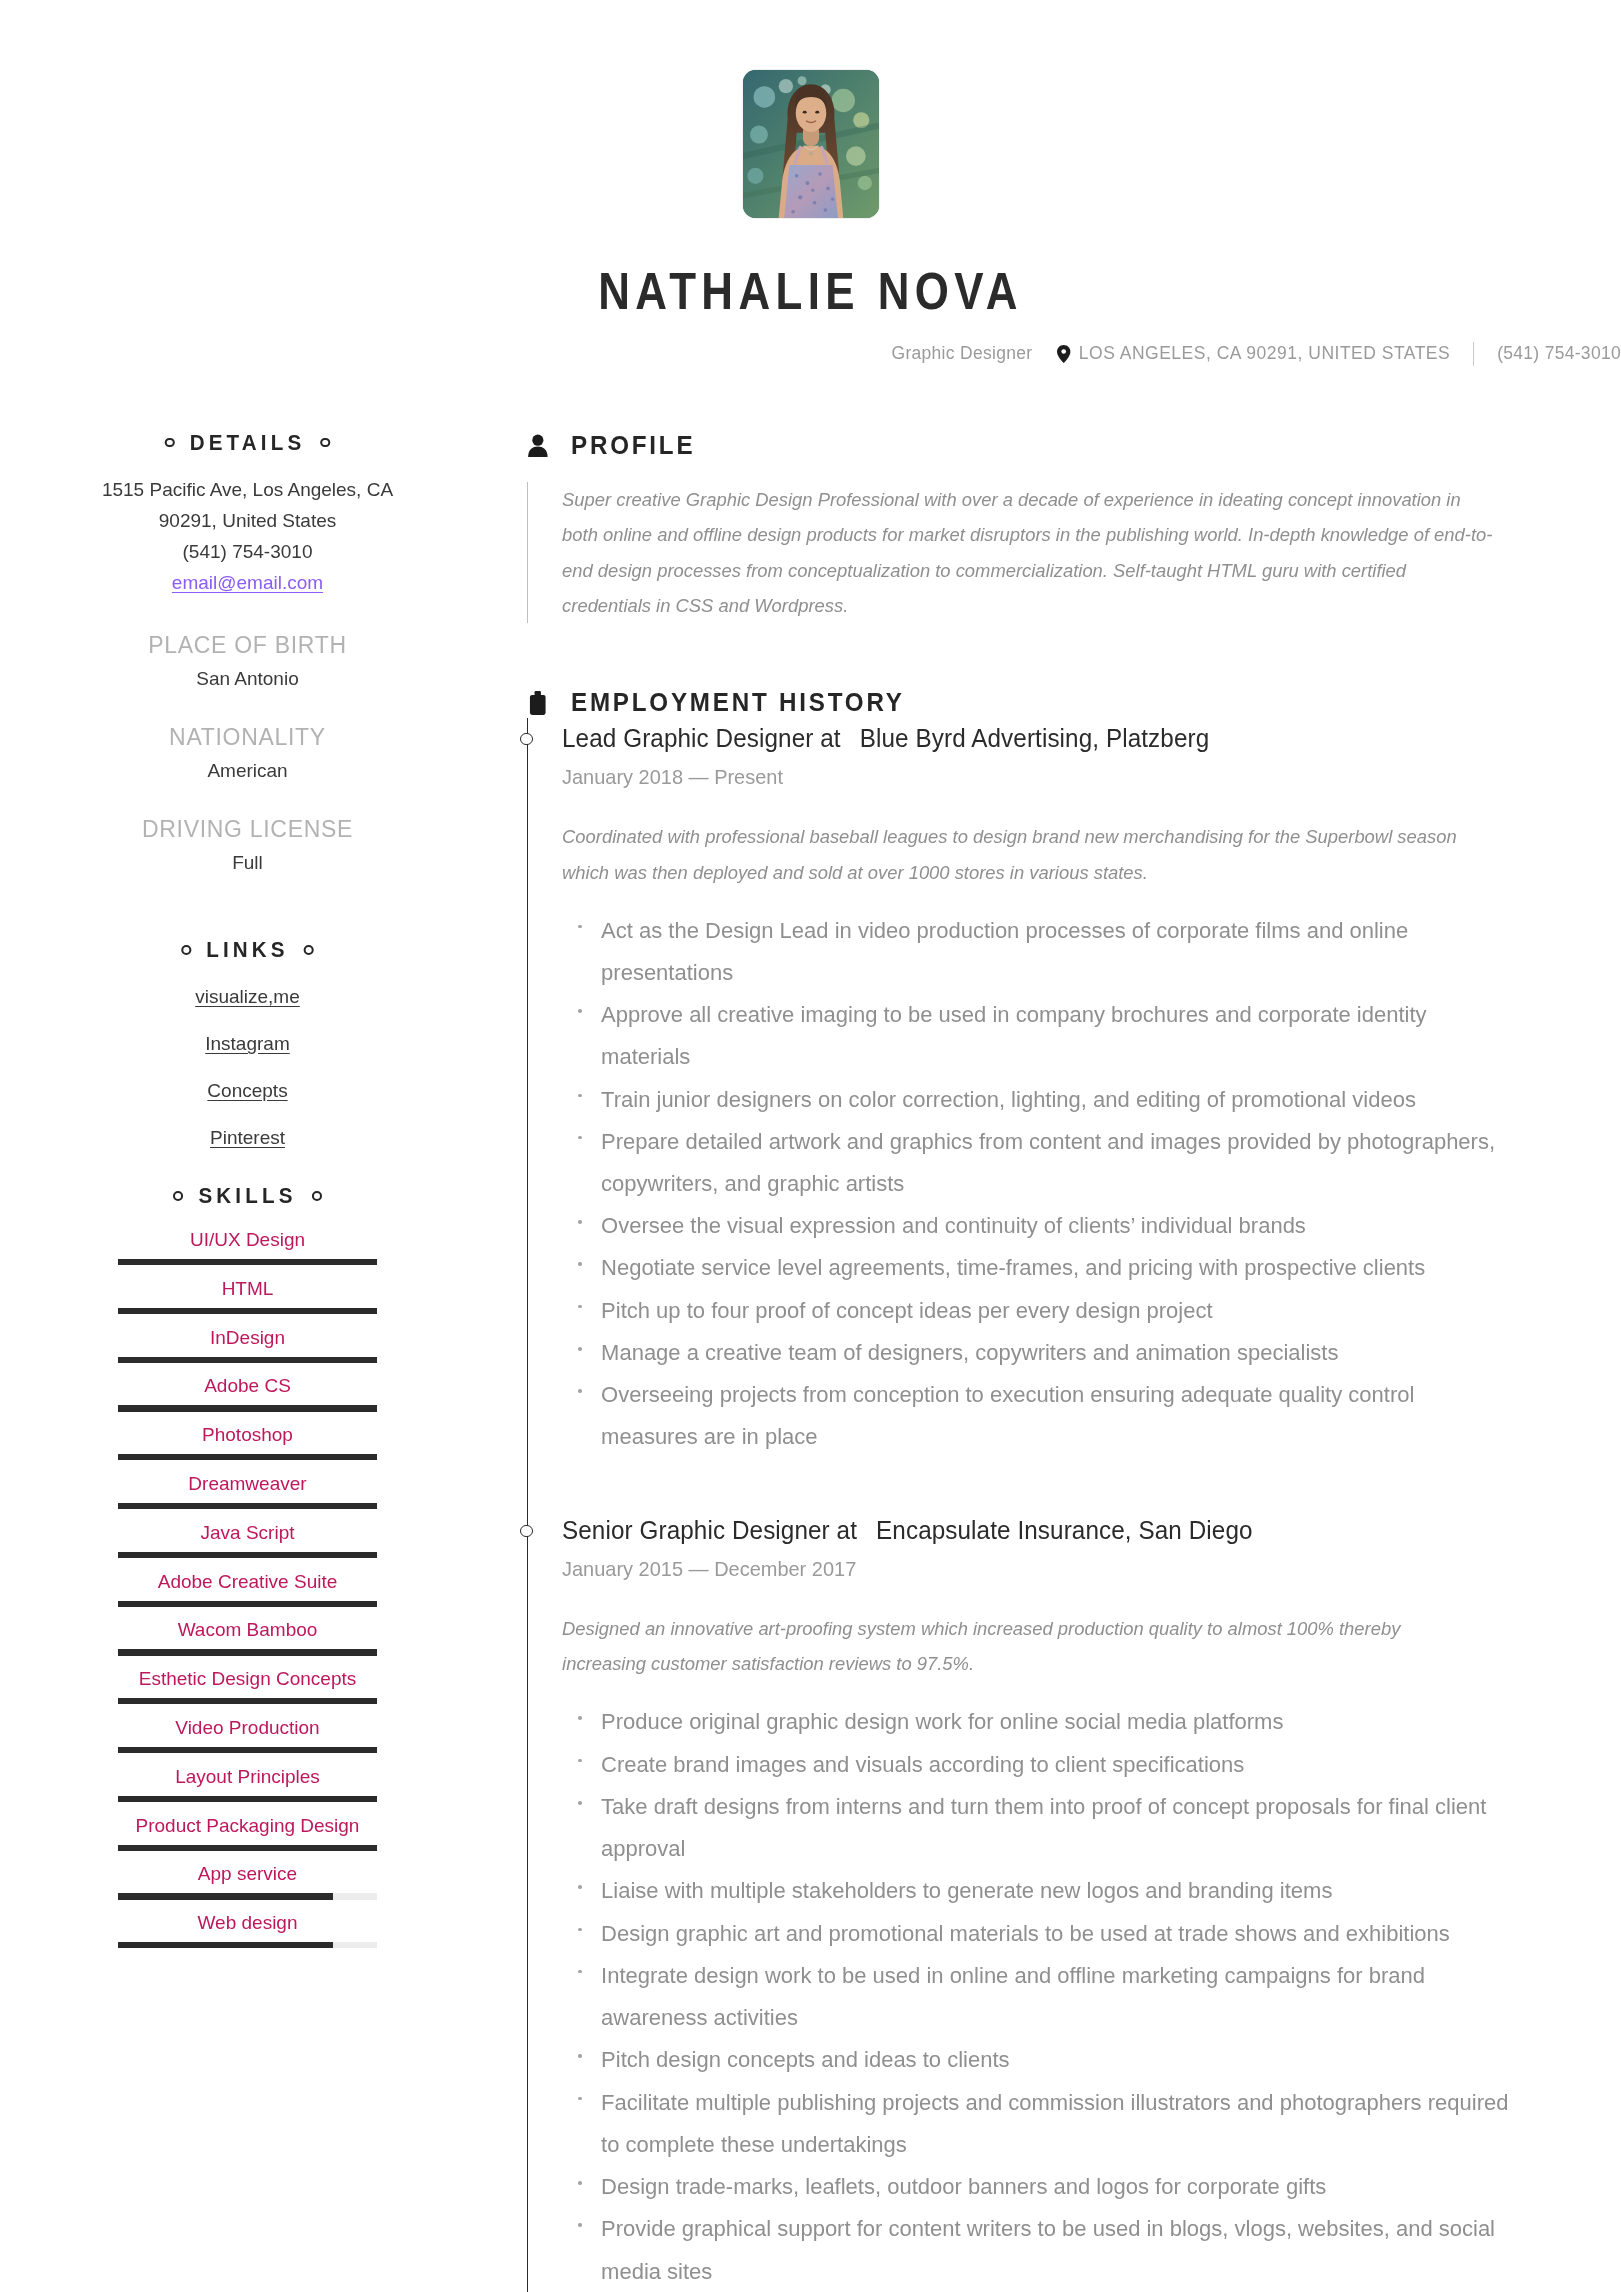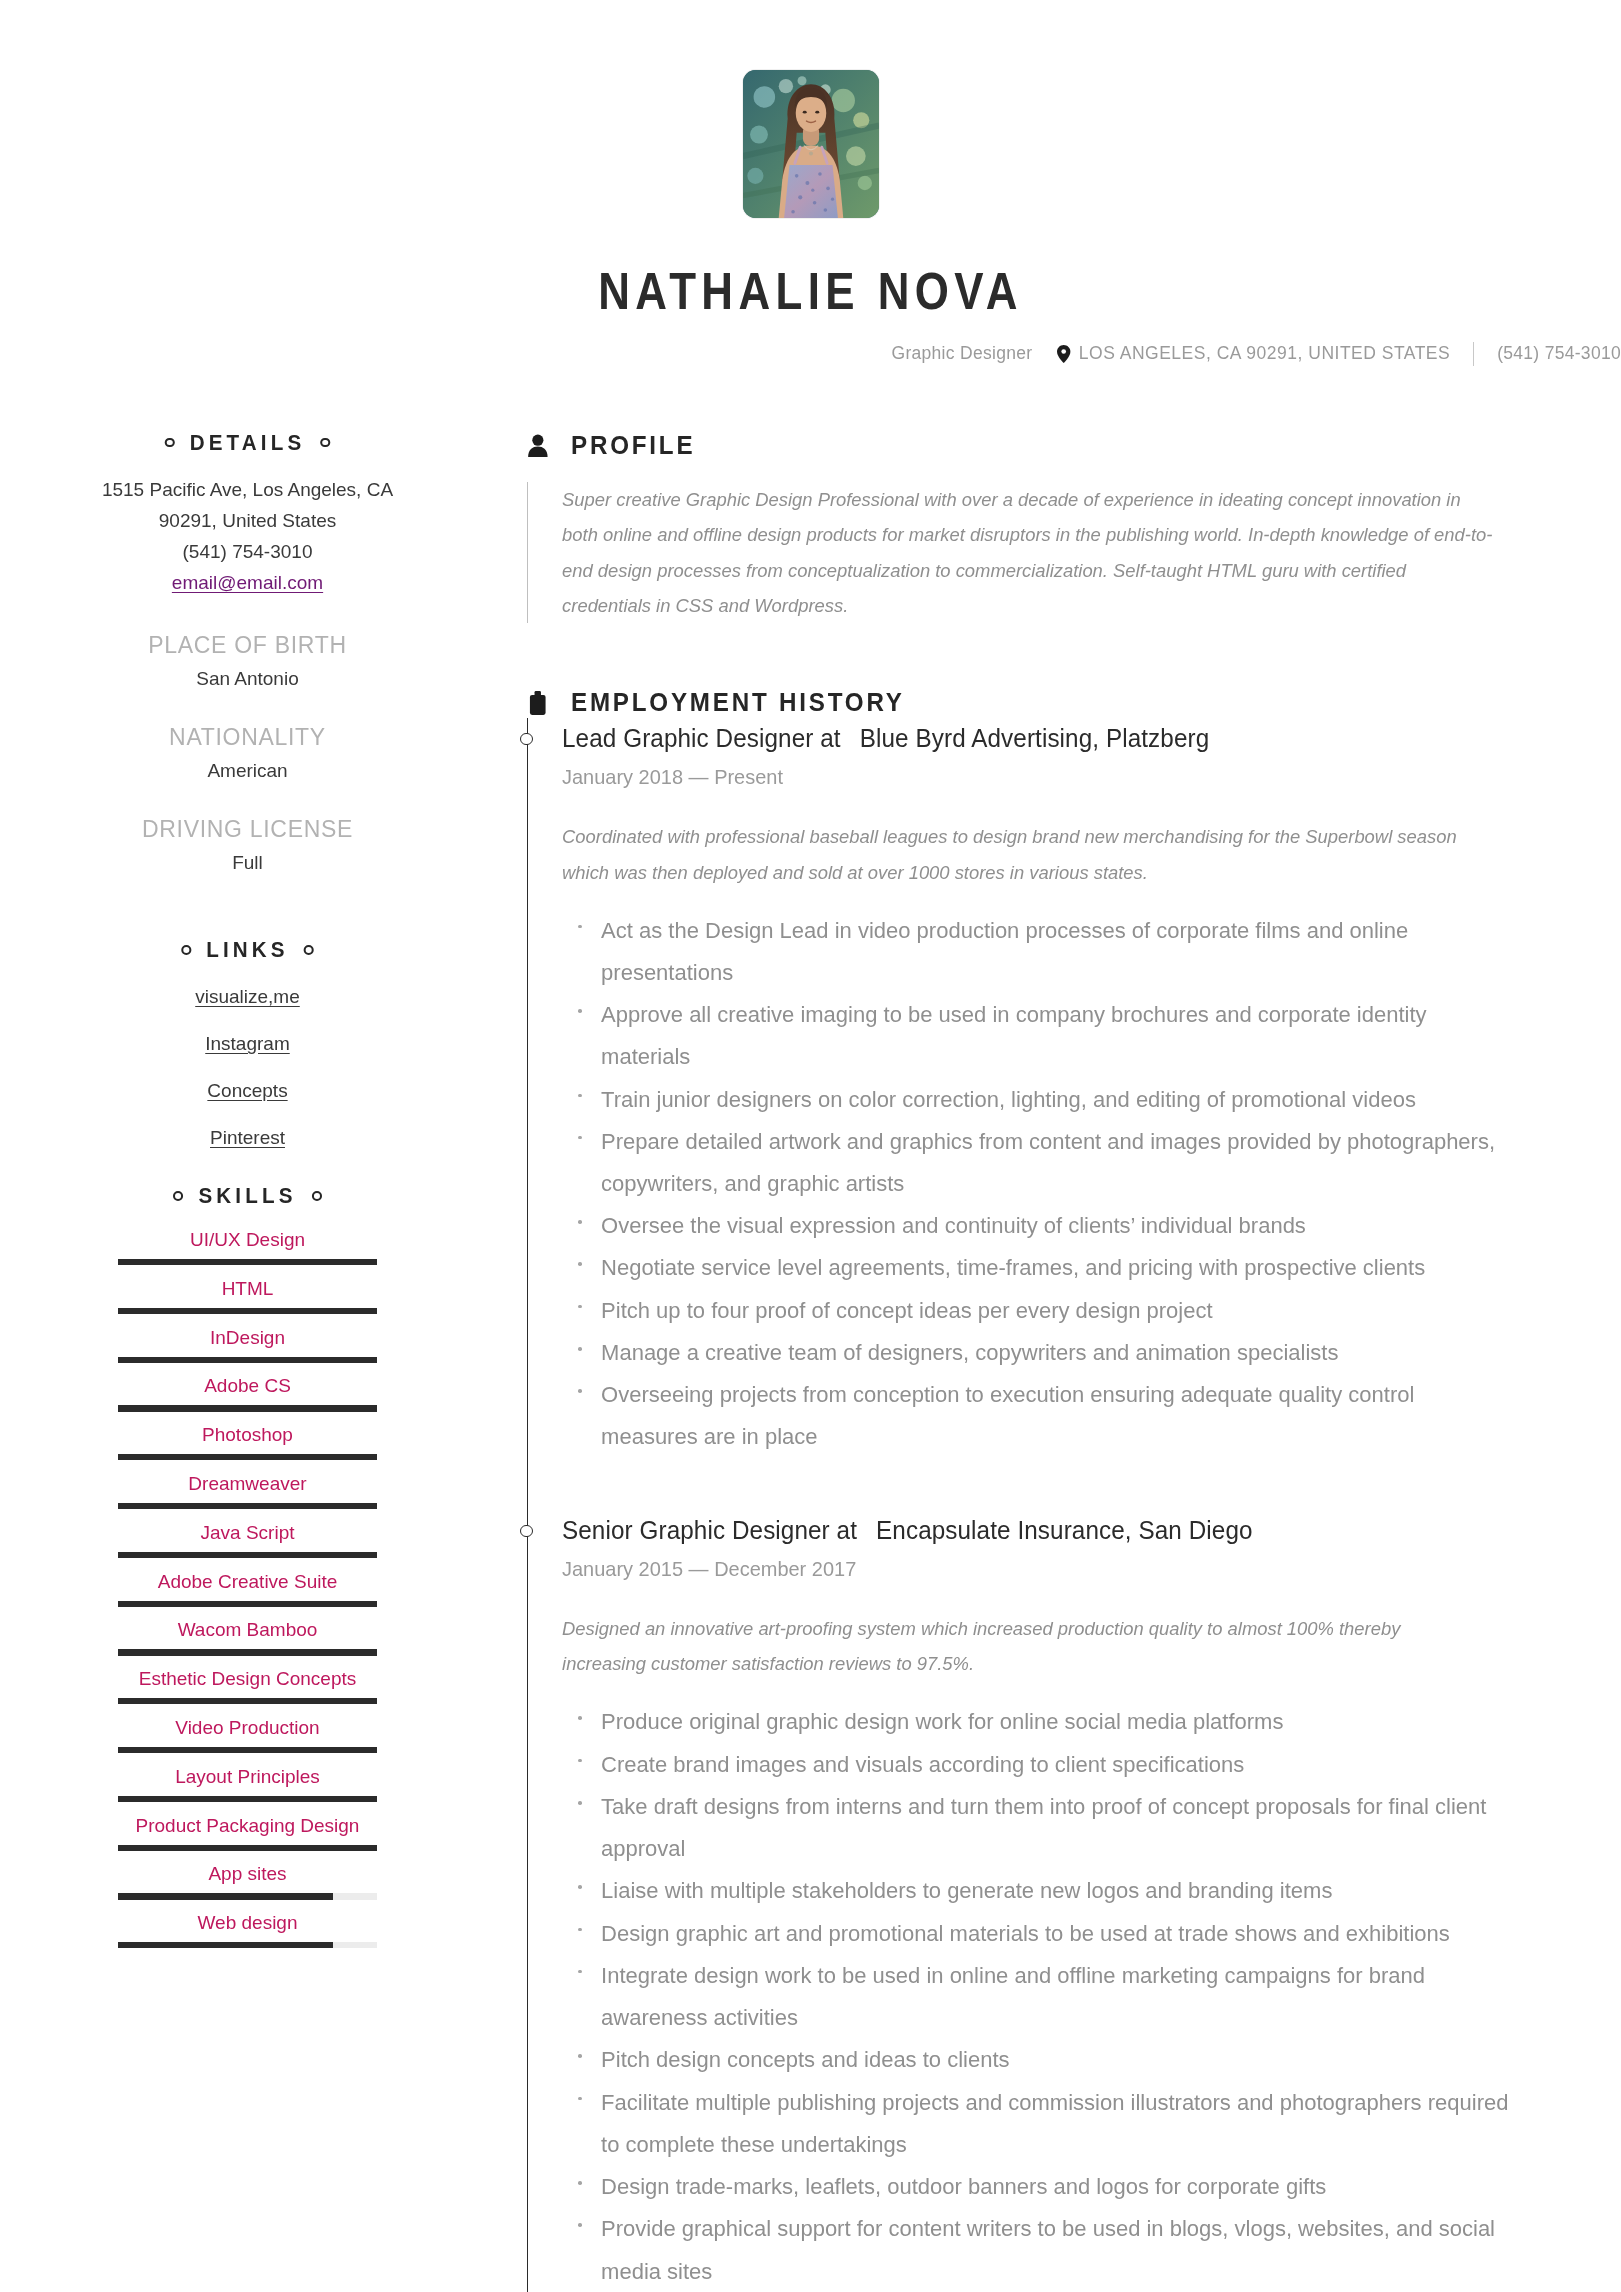--- a/index.html
+++ b/index.html
@@ -117,21 +117,21 @@
   .side-block { margin-bottom: 0; }
   .side-text {
     font-size: 19px;
     line-height: 1.62;
     color: #3a3a3a;
     margin-top: 19.7px;
   }
   .side-text .mail {
     text-decoration: underline;
     text-underline-offset: 2.7px;
-    color: #701a75;
+    color: #8b5cf6;
   }
   .side-label {
     font-size: 23px;
     color: #b2b2b2;
     letter-spacing: 0.7px;
     margin-top: 34px;
   }
   .side-value {
     font-size: 19px;
     color: #3a3a3a;
@@ -494,21 +494,21 @@
               <div class="skill-fill" style="width: 100%;"></div>
             </div>
           </div>
           <div class="skill">
             <div class="skill-name">Product Packaging Design</div>
             <div class="skill-track">
               <div class="skill-fill" style="width: 100%;"></div>
             </div>
           </div>
           <div class="skill">
-            <div class="skill-name">App sites</div>
+            <div class="skill-name">App service</div>
             <div class="skill-track">
               <div class="skill-fill" style="width: 83%;"></div>
             </div>
           </div>
           <div class="skill">
             <div class="skill-name">Web design</div>
             <div class="skill-track">
               <div class="skill-fill" style="width: 83%;"></div>
             </div>
           </div>

